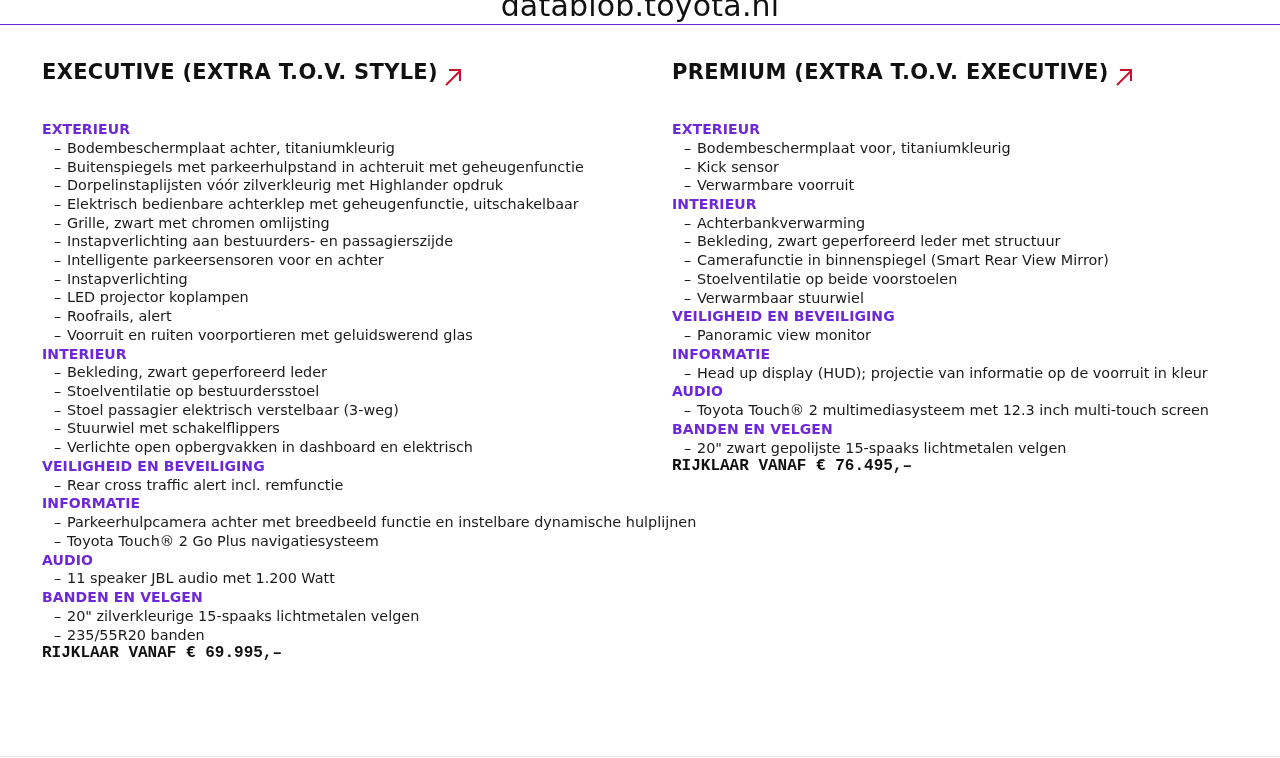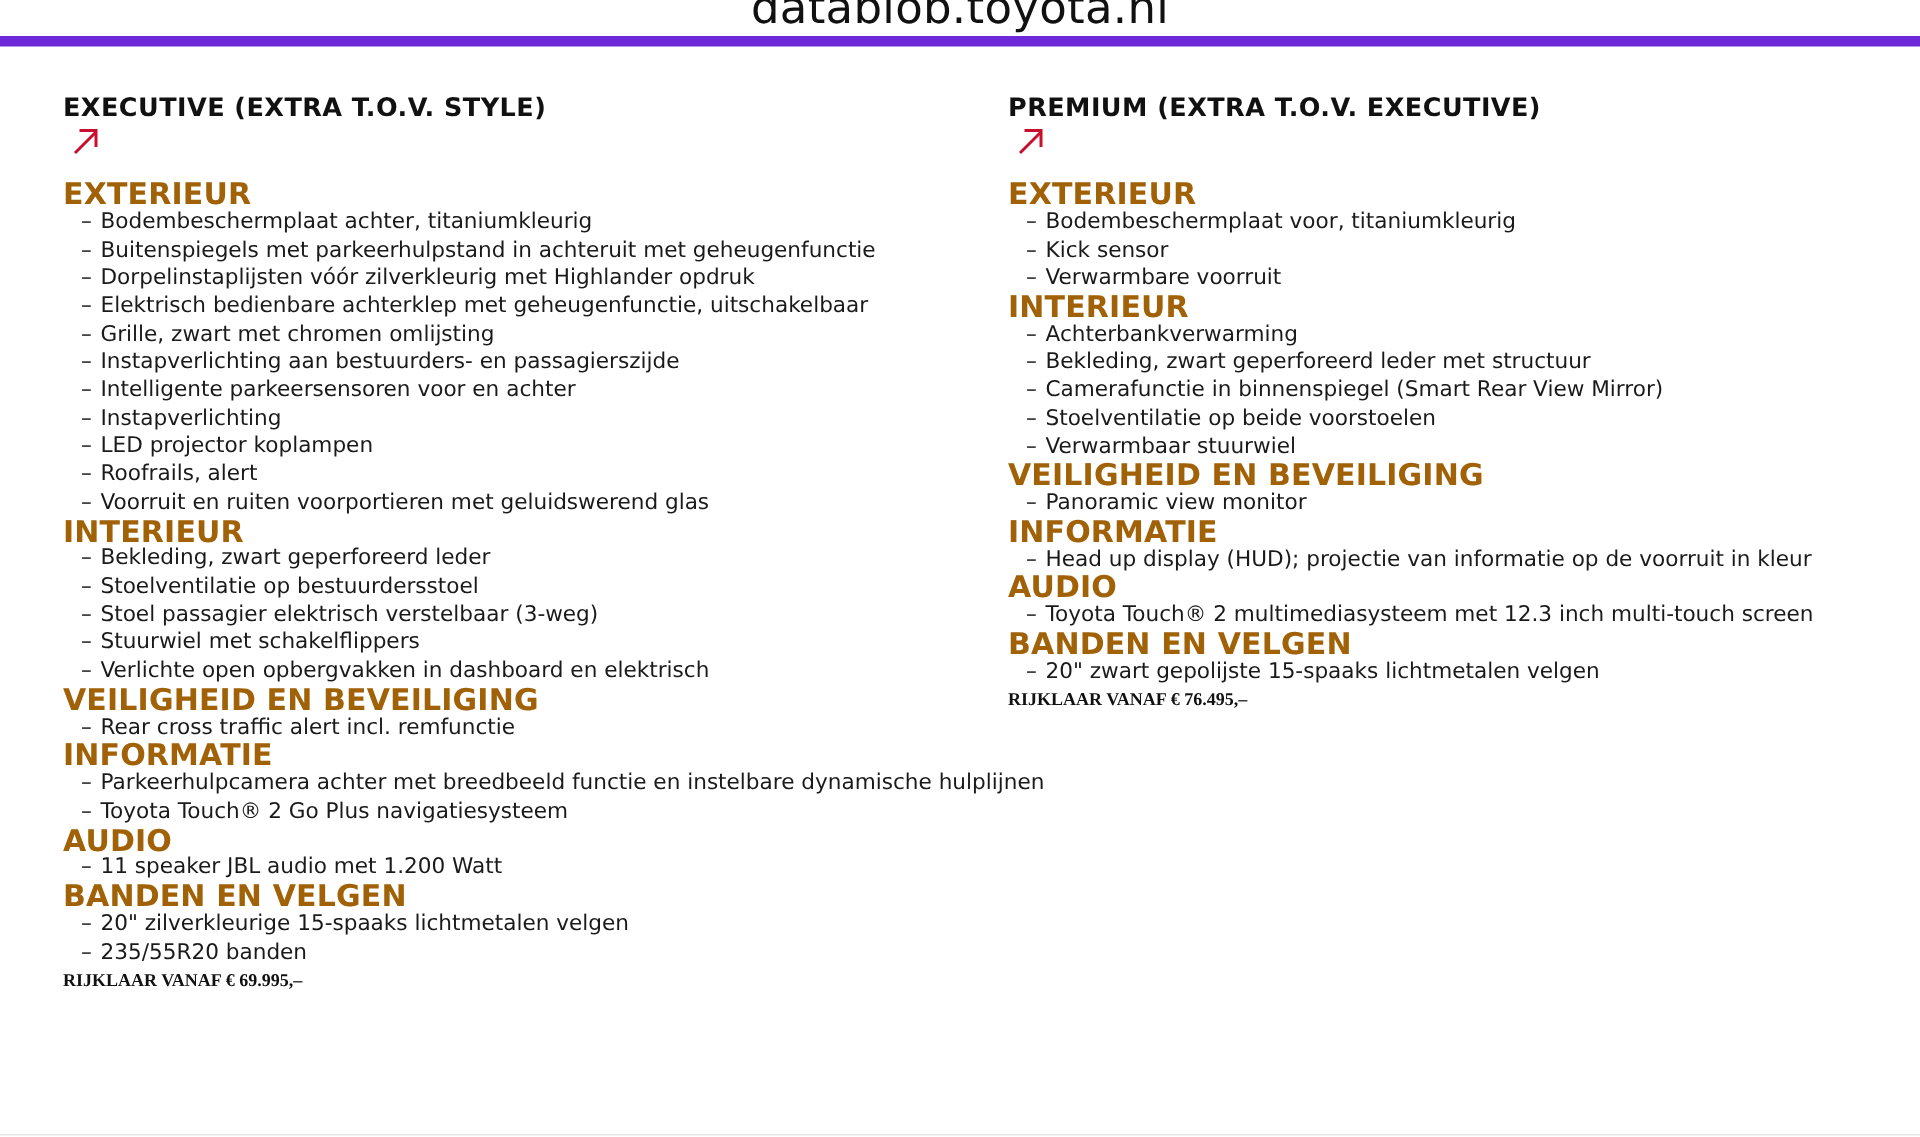--- a/index.html
+++ b/index.html
@@ -13,85 +13,84 @@
     overflow: hidden;
     position: relative;
     font-family: "DejaVu Sans", "Liberation Sans", sans-serif;
     color: #1a1a1a;
   }
   .topbar {
     position: absolute;
     left: 0; top: 0;
     width: 1280px;
     height: 24px;
-    border-bottom: 7px solid #6d28d9;
+    border-bottom: 1px solid #6d28d9;
     overflow: hidden;
   }
   .site-title {
     position: absolute;
     left: 0; right: 0;
     top: -12px;
     text-align: center;
     font-family: "DejaVu Sans", sans-serif;
     font-size: 30px;
     color: #111;
     letter-spacing: 0.2px;
   }
   .column {
     position: absolute;
     top: 58px;
   }
   .col-left { left: 42px; width: 650px; }
   .col-right { left: 672px; width: 560px; }
   .col-title {
     display: flex;
-    align-items: flex-start;
+    align-items: flex-end;
     font-family: "DejaVu Sans", sans-serif;
     font-weight: bold;
-    font-size: 17px;
+    font-size: 21px;
     letter-spacing: 0.3px;
     color: #111;
     height: 28px;
     line-height: 28px;
     margin-bottom: 34px;
-    flex-direction: column;
   }
   .col-title .ext-icon {
     display: inline-block;
     margin-left: 6px;
     margin-top: -2px;
     width: 18px;
     height: 20px;
   }
   .section { margin-bottom: 0; }
   .section-head {
     font-family: "DejaVu Sans", sans-serif;
     font-weight: bold;
-    font-size: 20px;
+    font-size: 14px;
     line-height: 18.8px;
     letter-spacing: 0.1px;
-    color: #a16207;
+    color: #6d28d9;
   }
   .items { margin: 0; padding: 0; list-style: none; }
   .item {
     display: flex;
     font-size: 14.4px;
     line-height: 18.7px;
     color: #1a1a1a;
     padding-left: 12px;
     white-space: nowrap;
   }
   .item .dash {
     width: 13px;
     flex: none;
   }
   .price {
-    font-family: Liberation Serif, serif;
+    font-family: Liberation Mono, monospace;
     font-weight: bold;
-    font-size: 12px;
+    font-size: 16px;
     line-height: 18.8px;
     color: #111;
   }
   .bottom-line {
     position: absolute;
     left: 0; top: 756px;
     width: 1280px;
     height: 1px;
     background: #e6e6e6;
   }

